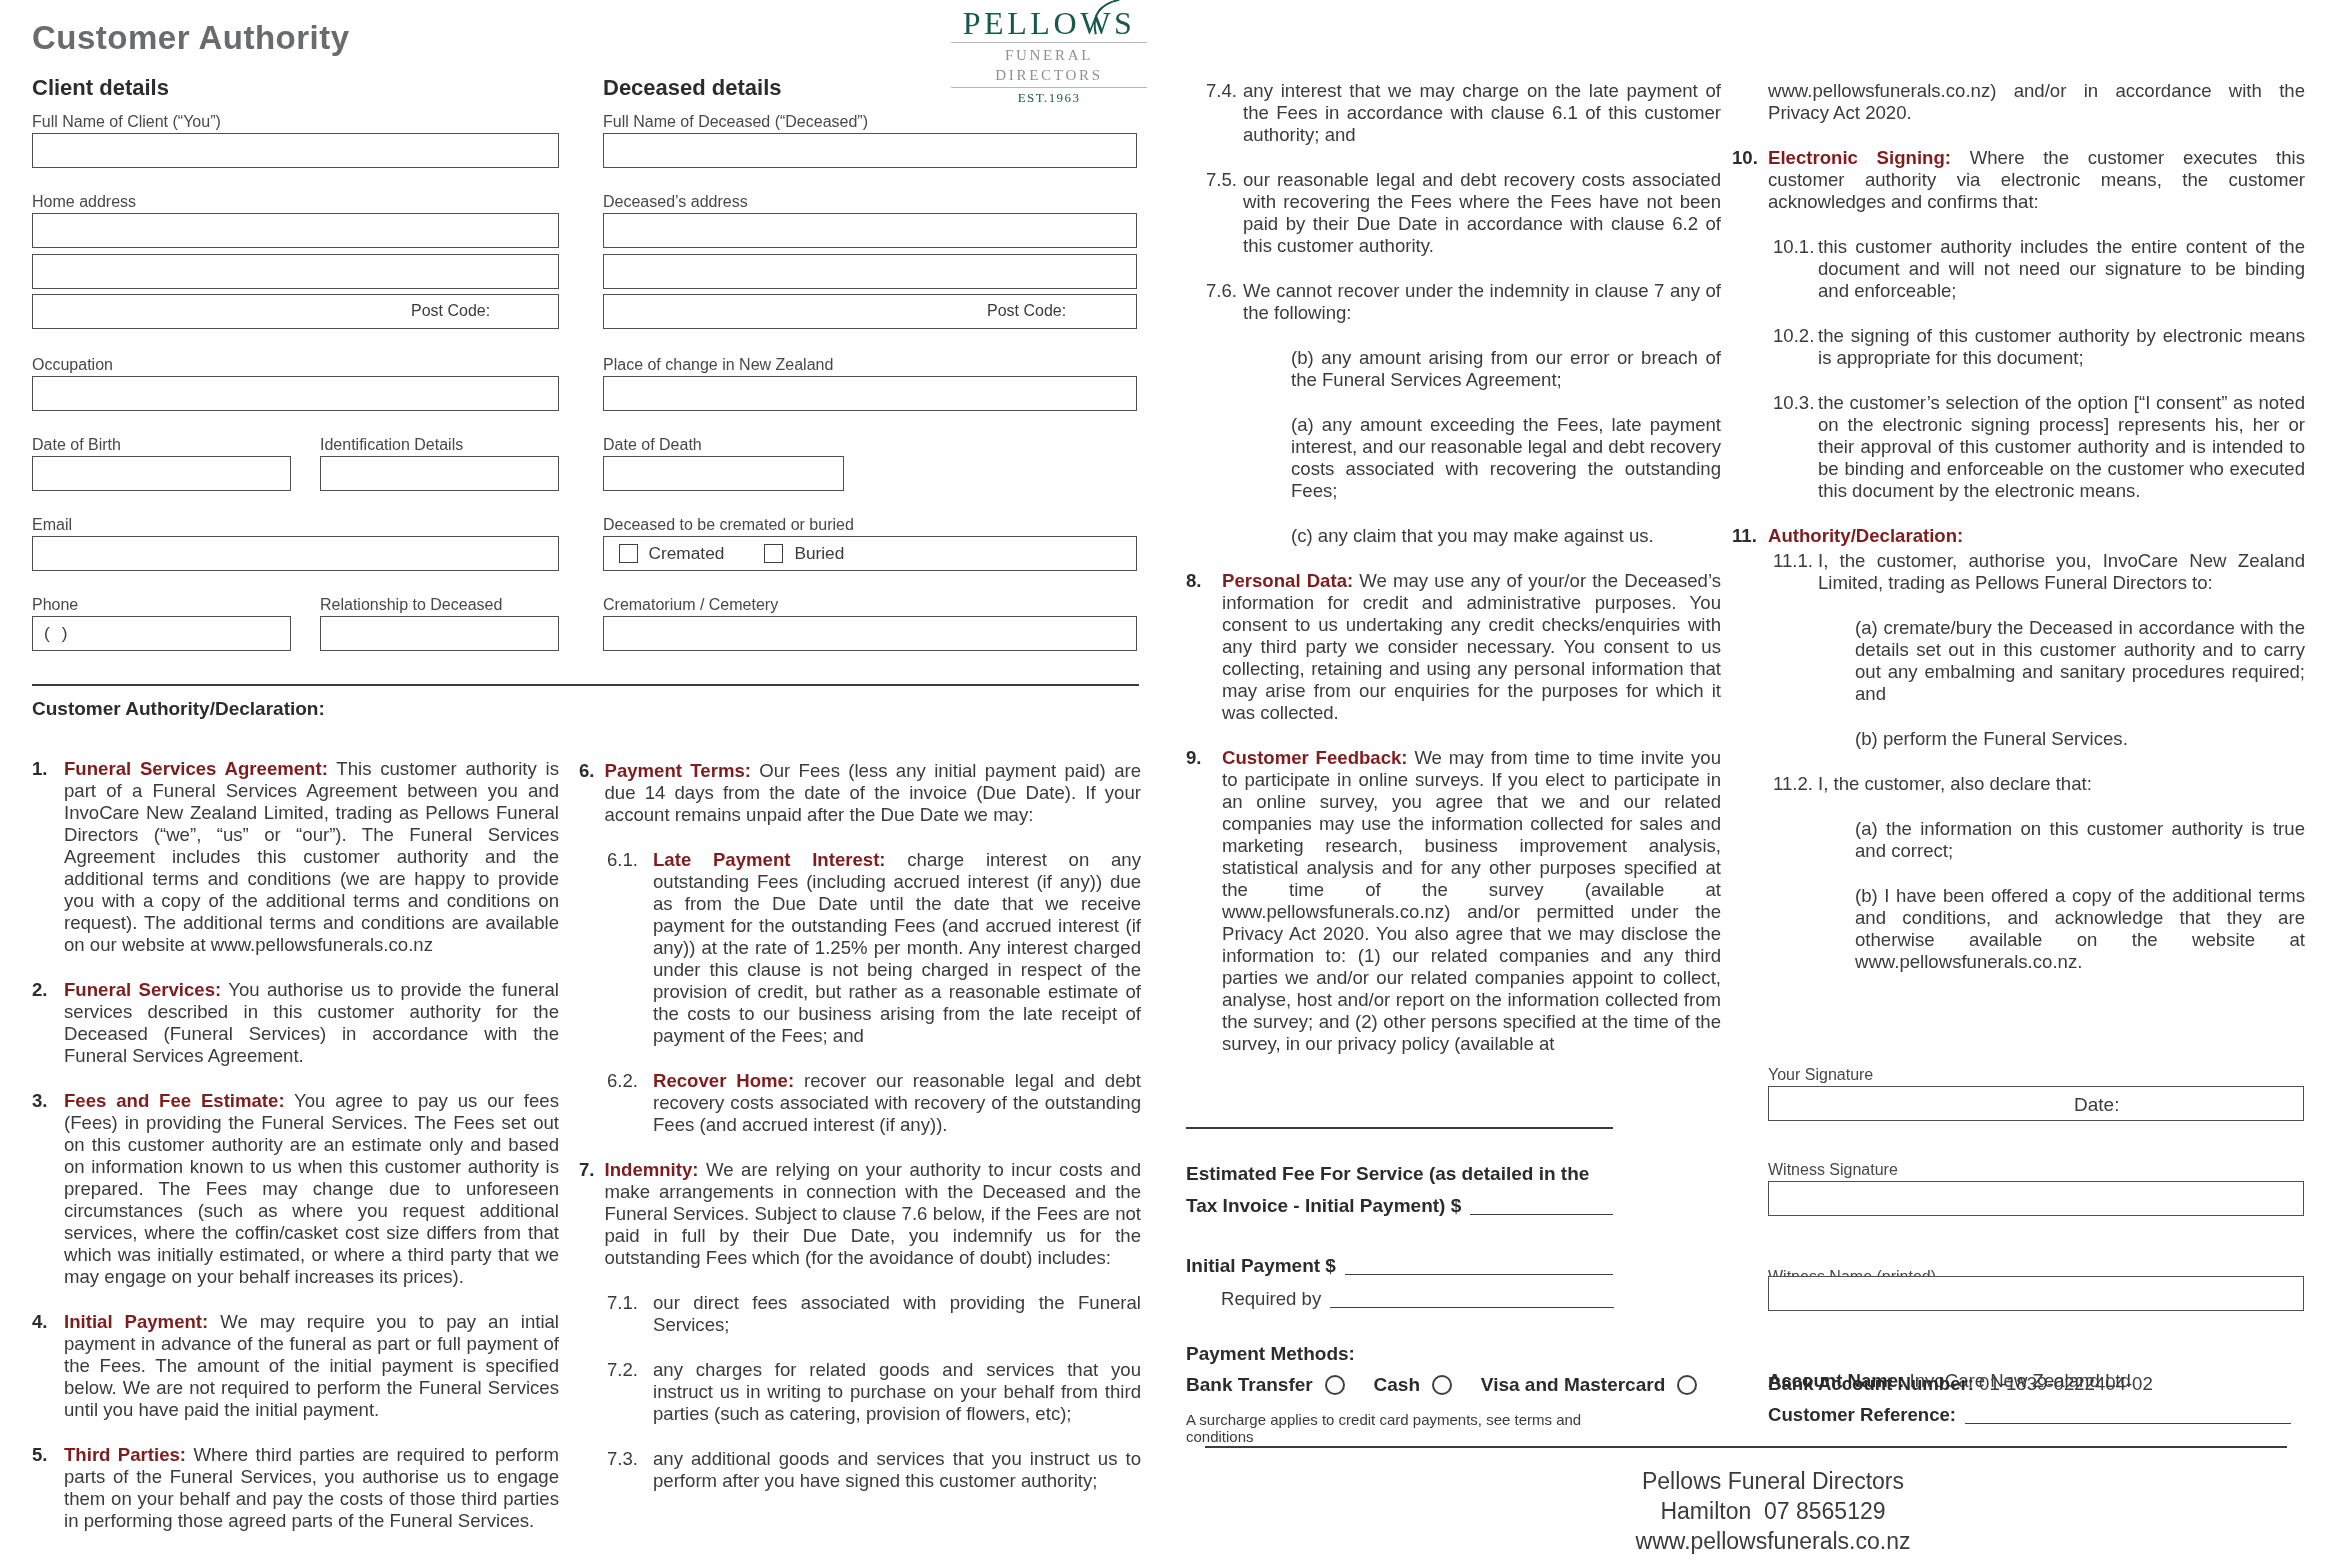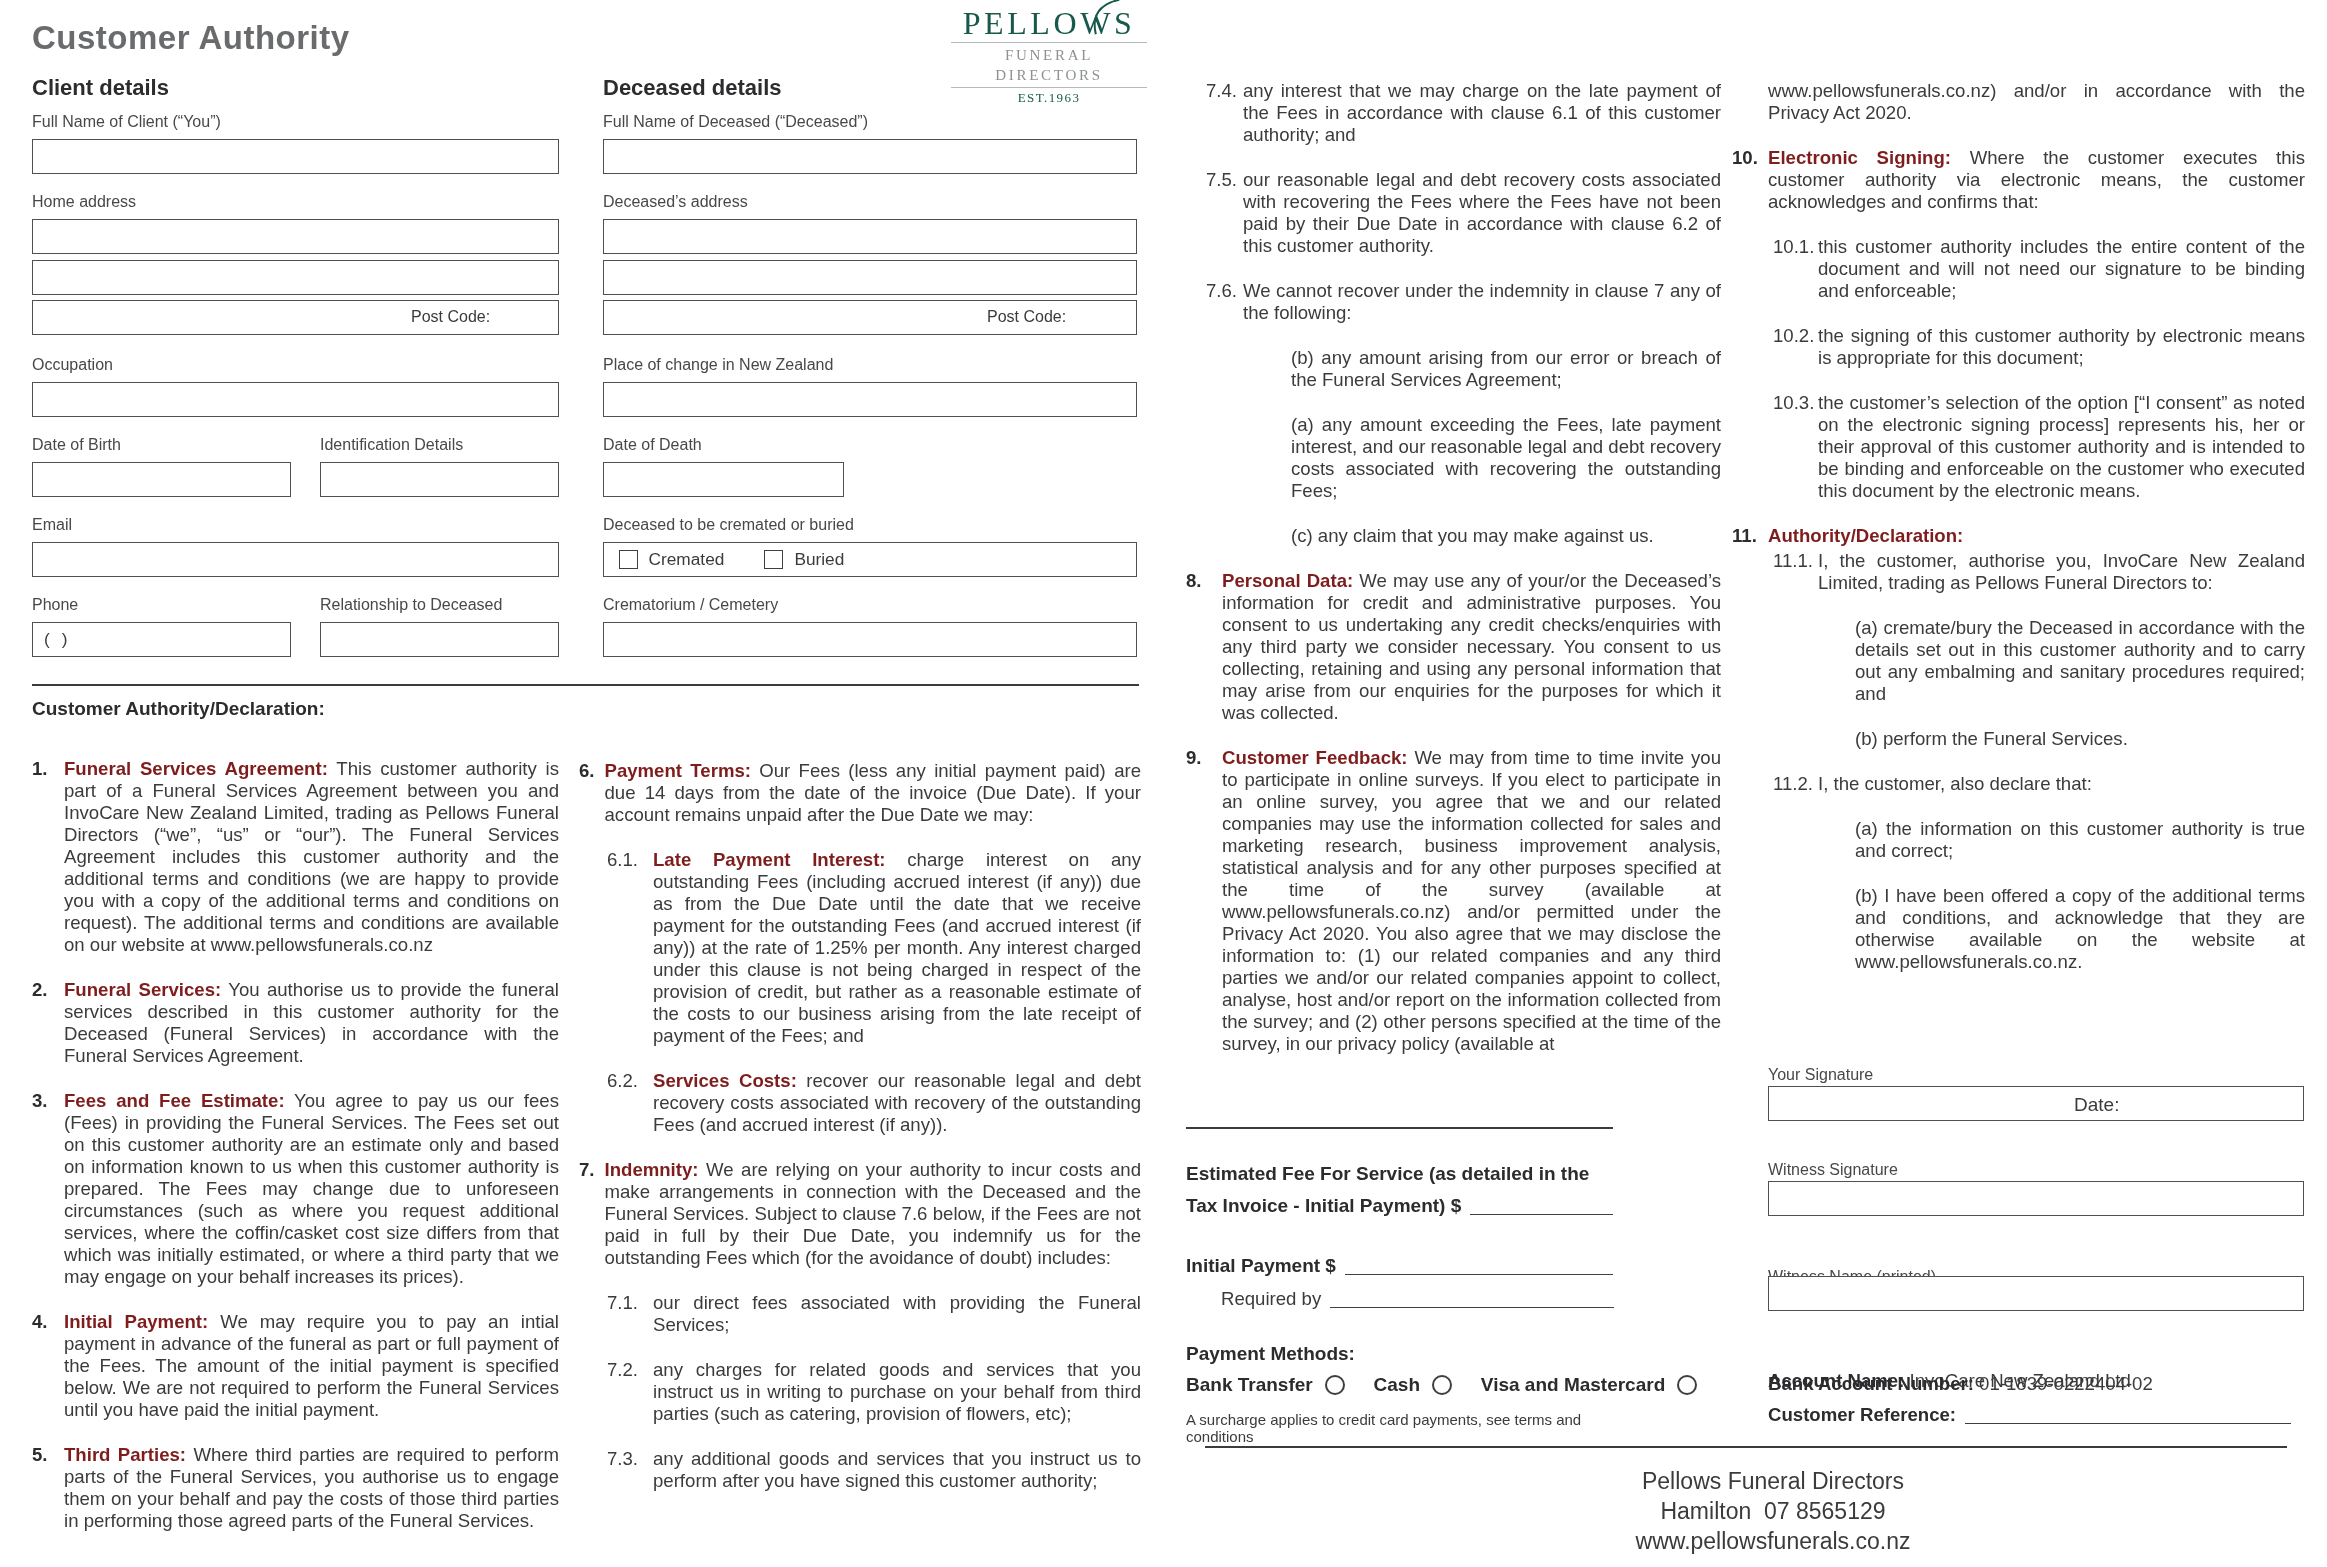--- a/index.html
+++ b/index.html
@@ -6,21 +6,21 @@
   body{
     width:2327px;height:1567px;position:relative;overflow:hidden;background:#ffffff;
     font-family:"Liberation Sans",sans-serif;color:#3b3b3d;
   }
   .abs{position:absolute;}
   
   .page-title{font-size:33px;font-weight:700;color:#6a6b6d;letter-spacing:0.5px;}
   .sechead{font-size:22px;font-weight:700;color:#2c2c2e;}
   .lbl{font-size:16px;color:#48484a;}
   
-  .box{position:absolute;border:1.8px solid #4f5052;background:#fff;height:35px;box-sizing:border-box;margin-top:6px;}
+  .box{position:absolute;border:1.8px solid #4f5052;background:#fff;height:35px;box-sizing:border-box;}
   .box .inbox-label{position:absolute;top:7.3px;font-size:16px;color:#3b3b3d;}
   .box .phone-val{position:absolute;left:11px;top:6.4px;font-size:17.3px;color:#3b3b3d;letter-spacing:3.6px;}
   .ckrow{display:flex;align-items:center;height:100%;padding-left:14.5px;box-sizing:border-box;}
   .ckbox{width:19px;height:19px;border:1.8px solid #3f3f41;background:#fff;display:inline-block;margin-right:11px;box-sizing:border-box;}
   .cklab{font-size:17.3px;color:#3b3b3d;margin-right:40px;}
   
   .rule{position:absolute;background:#3b3b3d;height:2.3px;}
   
   .declcol{position:absolute;}
   .decl-heading{font-size:19px;font-weight:700;color:#2c2c2e;margin:0 0 38px 0;}
@@ -147,21 +147,21 @@
   <div class="clause top"><span class="cnum">1.</span><span class="ct">Funeral Services Agreement:</span> <span>This customer authority is part of a Funeral Services Agreement between you and InvoCare New Zealand Limited, trading as Pellows Funeral Directors (“we”, “us” or “our”). The Funeral Services Agreement includes this customer authority and the additional terms and conditions (we are happy to provide you with a copy of the additional terms and conditions on request).  The additional terms and conditions are available on our website at www.pellowsfunerals.co.nz</span></div>
   <div class="clause top"><span class="cnum">2.</span><span class="ct">Funeral Services:</span> <span>You authorise us to provide the funeral services described in this customer authority for the Deceased (Funeral Services) in accordance with the Funeral Services Agreement.</span></div>
   <div class="clause top"><span class="cnum">3.</span><span class="ct">Fees and Fee Estimate:</span> <span>You agree to pay us our  fees (Fees) in providing the Funeral Services. The Fees set out on this customer authority are an estimate only and based on information known to us when this customer authority is prepared.  The Fees may change due to unforeseen circumstances (such as where you request additional services, where the coffin/casket cost size differs from that which was initially estimated, or where a third party that we may engage on your behalf increases its prices).</span></div>
   <div class="clause top"><span class="cnum">4.</span><span class="ct">Initial Payment:</span> <span>We  may require you to pay an intial payment in advance of the funeral as part or full payment of the Fees.  The amount of the initial payment is specified below. We are not required to perform the Funeral Services until you have paid the initial payment.</span></div>
   <div class="clause top"><span class="cnum">5.</span><span class="ct">Third Parties:</span> <span>Where third parties are required to perform parts of the Funeral Services, you authorise us to engage them on your behalf and pay the costs of those third parties in performing those agreed parts of the Funeral Services.</span></div>
 </div>
 
 <div class="declcol c2" style="left:579px;top:760px;width:562px;">
   <div class="clause top"><span class="cnum">6.</span><span class="ct">Payment Terms:</span> <span>Our Fees (less any initial payment paid) are due 14 days from the date of the invoice (Due Date).  If your account remains unpaid after the Due Date we may:</span></div>
   <div class="clause sub"><span class="cnum">6.1.</span><span class="ct">Late Payment Interest:</span> <span>charge interest on any outstanding Fees (including accrued interest (if any)) due as from the Due Date until the date that we receive payment for the outstanding Fees (and accrued interest (if any)) at the rate of 1.25% per month.  Any interest charged under this clause is not being charged in respect of the provision of credit, but rather as a reasonable estimate of the costs to our business arising from the late receipt of payment of the Fees; and</span></div>
-  <div class="clause sub"><span class="cnum">6.2.</span><span class="ct">Services Costs:</span> <span>recover our reasonable legal and debt recovery costs associated with recovery of the outstanding Fees (and accrued interest (if any)).</span></div>
+  <div class="clause sub"><span class="cnum">6.2.</span><span class="ct">Recover Home:</span> <span>recover our reasonable legal and debt recovery costs associated with recovery of the outstanding Fees (and accrued interest (if any)).</span></div>
   <div class="clause top"><span class="cnum">7.</span><span class="ct">Indemnity:</span> <span>We are relying on your authority to incur costs and make arrangements in connection with the Deceased and the Funeral Services. Subject to clause 7.6 below, if the Fees are not paid in full by their Due Date, you indemnify us for the outstanding Fees which (for the avoidance of doubt) includes:</span></div>
   <div class="clause sub"><span class="cnum">7.1.</span><span>our direct fees associated with providing the Funeral Services;</span></div>
   <div class="clause sub"><span class="cnum">7.2.</span><span>any charges for related goods and services that you instruct us in writing to purchase on your behalf from third parties (such as catering, provision of flowers, etc);</span></div>
   <div class="clause sub"><span class="cnum">7.3.</span><span>any additional goods and services that you instruct us to perform after you have signed this customer authority;</span></div>
 </div>
 
 <div class="declcol c3" style="left:1186px;top:80px;width:535px;">
   <div class="clause sub"><span class="cnum">7.4.</span><span>any interest that we may charge on the late payment of the Fees in accordance with clause 6.1 of this customer authority; and</span></div>
   <div class="clause sub"><span class="cnum">7.5.</span><span>our reasonable legal and debt recovery costs associated with recovering the Fees where the Fees have not been paid by their Due Date in accordance with clause 6.2 of this customer authority.</span></div>
   <div class="clause sub"><span class="cnum">7.6.</span><span>We cannot recover under the indemnity in clause 7 any of the following:</span></div>

